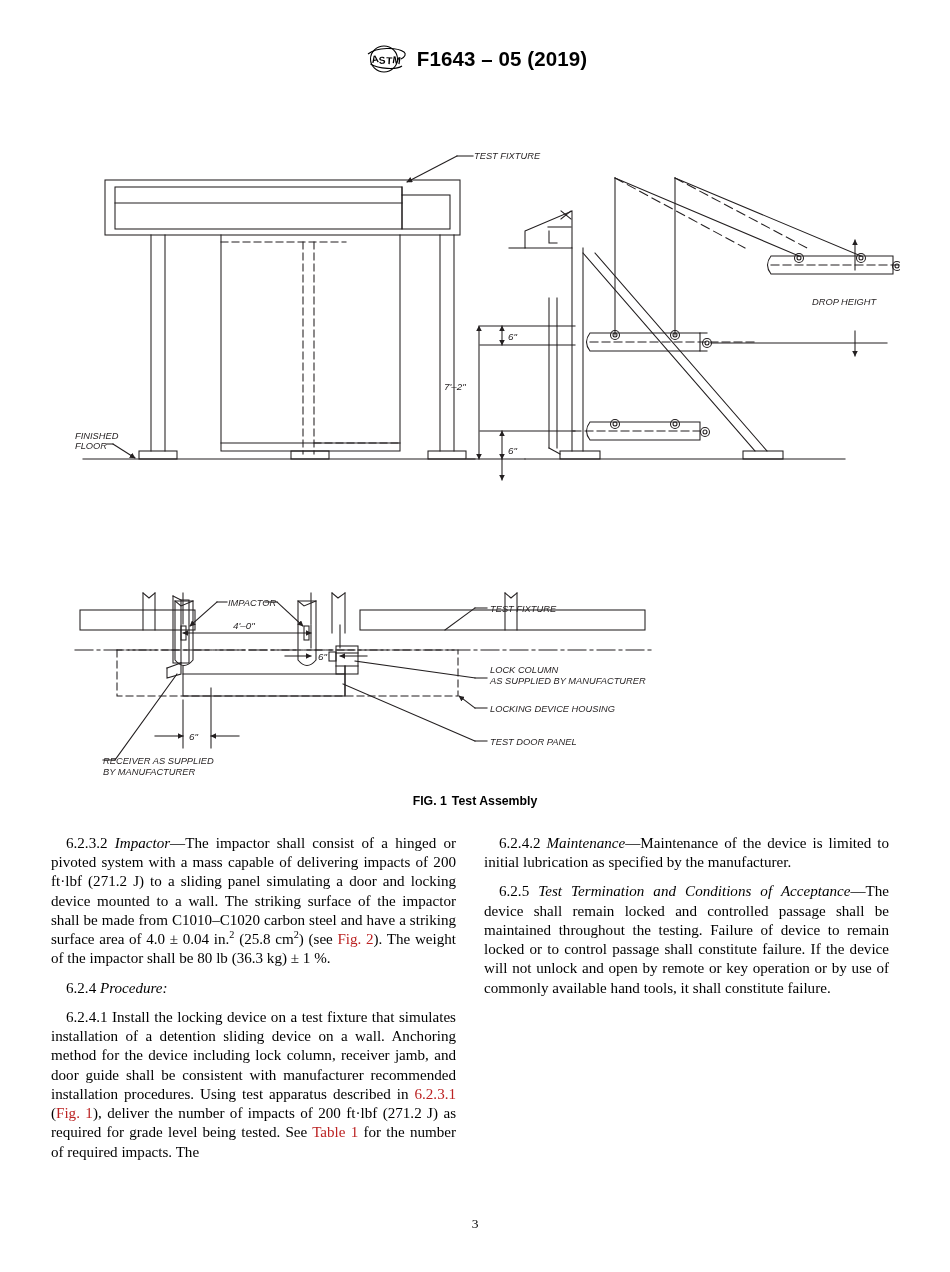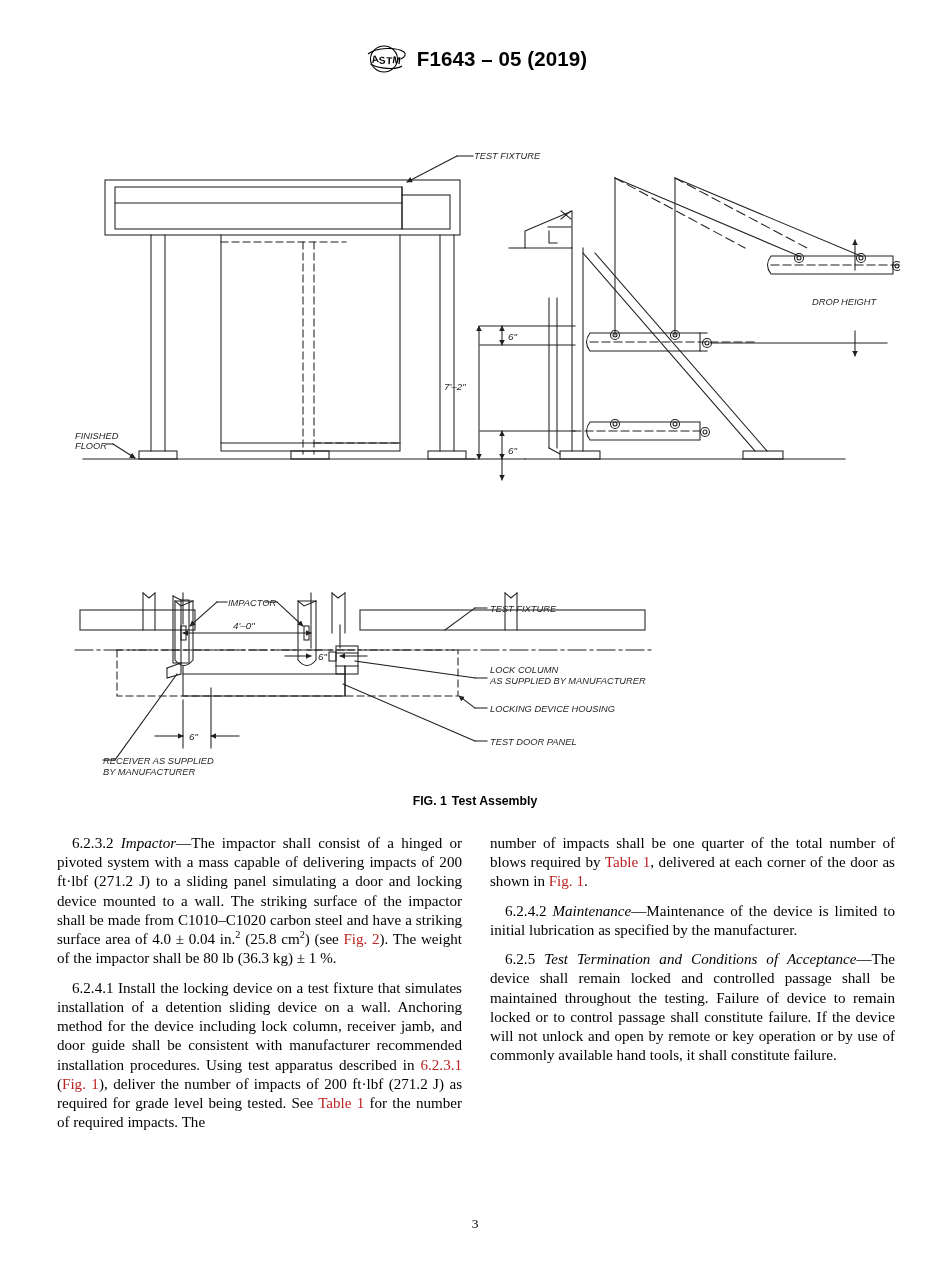--- a/index.html
+++ b/index.html
@@ -60,21 +60,21 @@
     font-family: "Liberation Sans", sans-serif;
     font-weight: bold;
     font-size: 12.3px;
   }
   .fig-caption .cap-num { margin-right: 5px; }
 
   
   .columns {
     position: absolute;
     top: 834px;
-    left: 57px;
+    left: 51px;
     width: 838px;
     display: flex;
     gap: 28px;
   }
   .col {
     width: 405px;
   }
   .col p {
     margin: 0;
     font-size: 15.1px;
@@ -347,22 +347,22 @@
 </svg>
 </div>
 
 <div class="fig-caption">
   <span class="cap-num">FIG. 1</span><span>Test Assembly</span>
 </div>
 
 <div class="columns">
   <div class="col" id="left-col">
       <p class="indent"><span>6.2.3.2 </span><em>Impactor</em><span>—The impactor shall consist of a hinged or pivoted system with a mass capable of delivering impacts of 200 ft·lbf (271.2 J) to a sliding panel simulating a door and locking device mounted to a wall. The striking surface of the impactor shall be made from C1010–C1020 carbon steel and have a striking surface area of 4.0 ± 0.04 in.</span><sup>2</sup><span> (25.8 cm</span><sup>2</sup><span>) (see </span><a class="xref" href="#" style="text-decoration: none; color: rgb(187, 34, 34);">Fig. 2</a><span>). The weight of the impactor shall be 80 lb (36.3 kg) ± 1 %.</span></p>
+      <p class="indent"><span>6.2.4 </span><em>Procedure:</em></p>
       <p class="indent"><span>6.2.4.1 Install the locking device on a test fixture that simulates installation of a detention sliding device on a wall. Anchoring method for the device including lock column, receiver jamb, and door guide shall be consistent with manufacturer recommended installation procedures. Using test apparatus described in </span><a class="xref" href="#" style="text-decoration: none; color: rgb(187, 34, 34);">6.2.3.1</a><span> (</span><a class="xref" href="#" style="text-decoration: none; color: rgb(187, 34, 34);">Fig. 1</a><span>), deliver the number of impacts of 200 ft·lbf (271.2 J) as required for grade level being tested. See </span><a class="xref" href="#" style="text-decoration: none; color: rgb(187, 34, 34);">Table 1</a><span> for the number of required impacts. The</span></p>
     </div>
   <div class="col" id="right-col">
-      <p class="noindent"><span>number of impacts shall be one quarter of the total number of blows required by </span><a class="xref" href="#" style="text-decoration: none; color: rgb(187, 34, 34);">Table 1</a><span>, delivered at each corner of the door as shown in </span><a class="xref" href="#" style="text-decoration: none; color: rgb(187, 34, 34);">Fig. 1</a><span>.</span></p>
       <p class="indent"><span>6.2.4.2 </span><em>Maintenance</em><span>—Maintenance of the device is limited to initial lubrication as specified by the manufacturer.</span></p>
       <p class="indent"><span>6.2.5 </span><em>Test Termination and Conditions of Acceptance</em><span>—The device shall remain locked and controlled passage shall be maintained throughout the testing. Failure of device to remain locked or to control passage shall constitute failure. If the device will not unlock and open by remote or key operation or by use of commonly available hand tools, it shall constitute failure.</span></p>
     </div>
 </div>
 
 <div class="page-number">3</div>
 
 </body></html>

